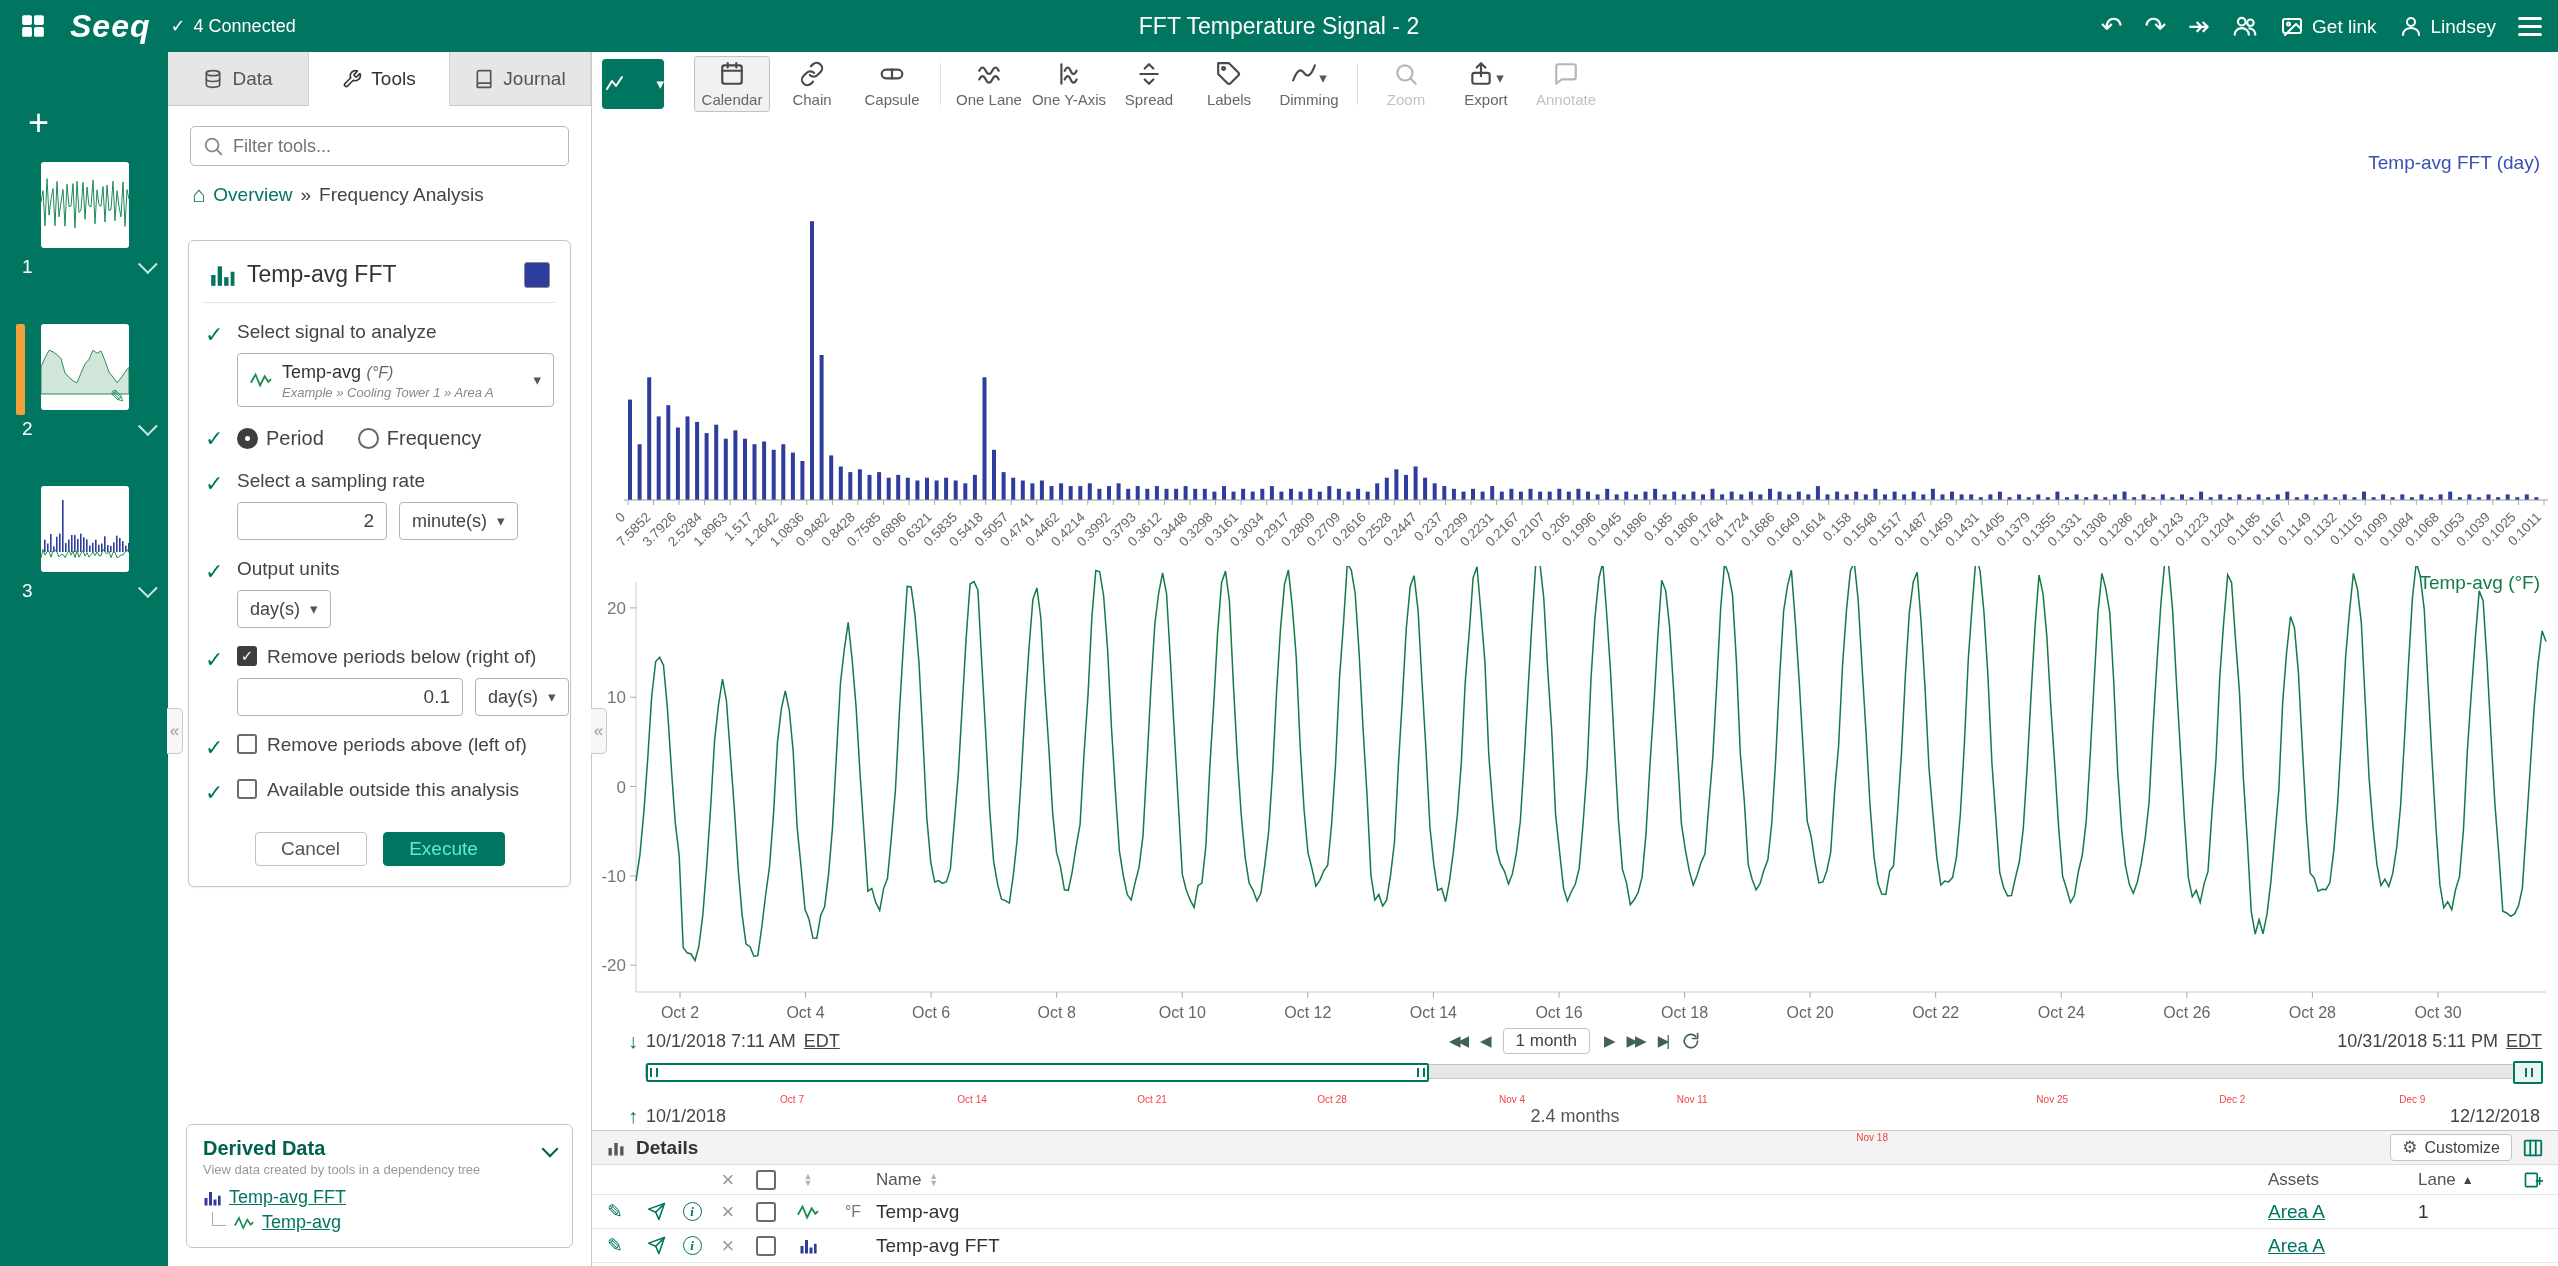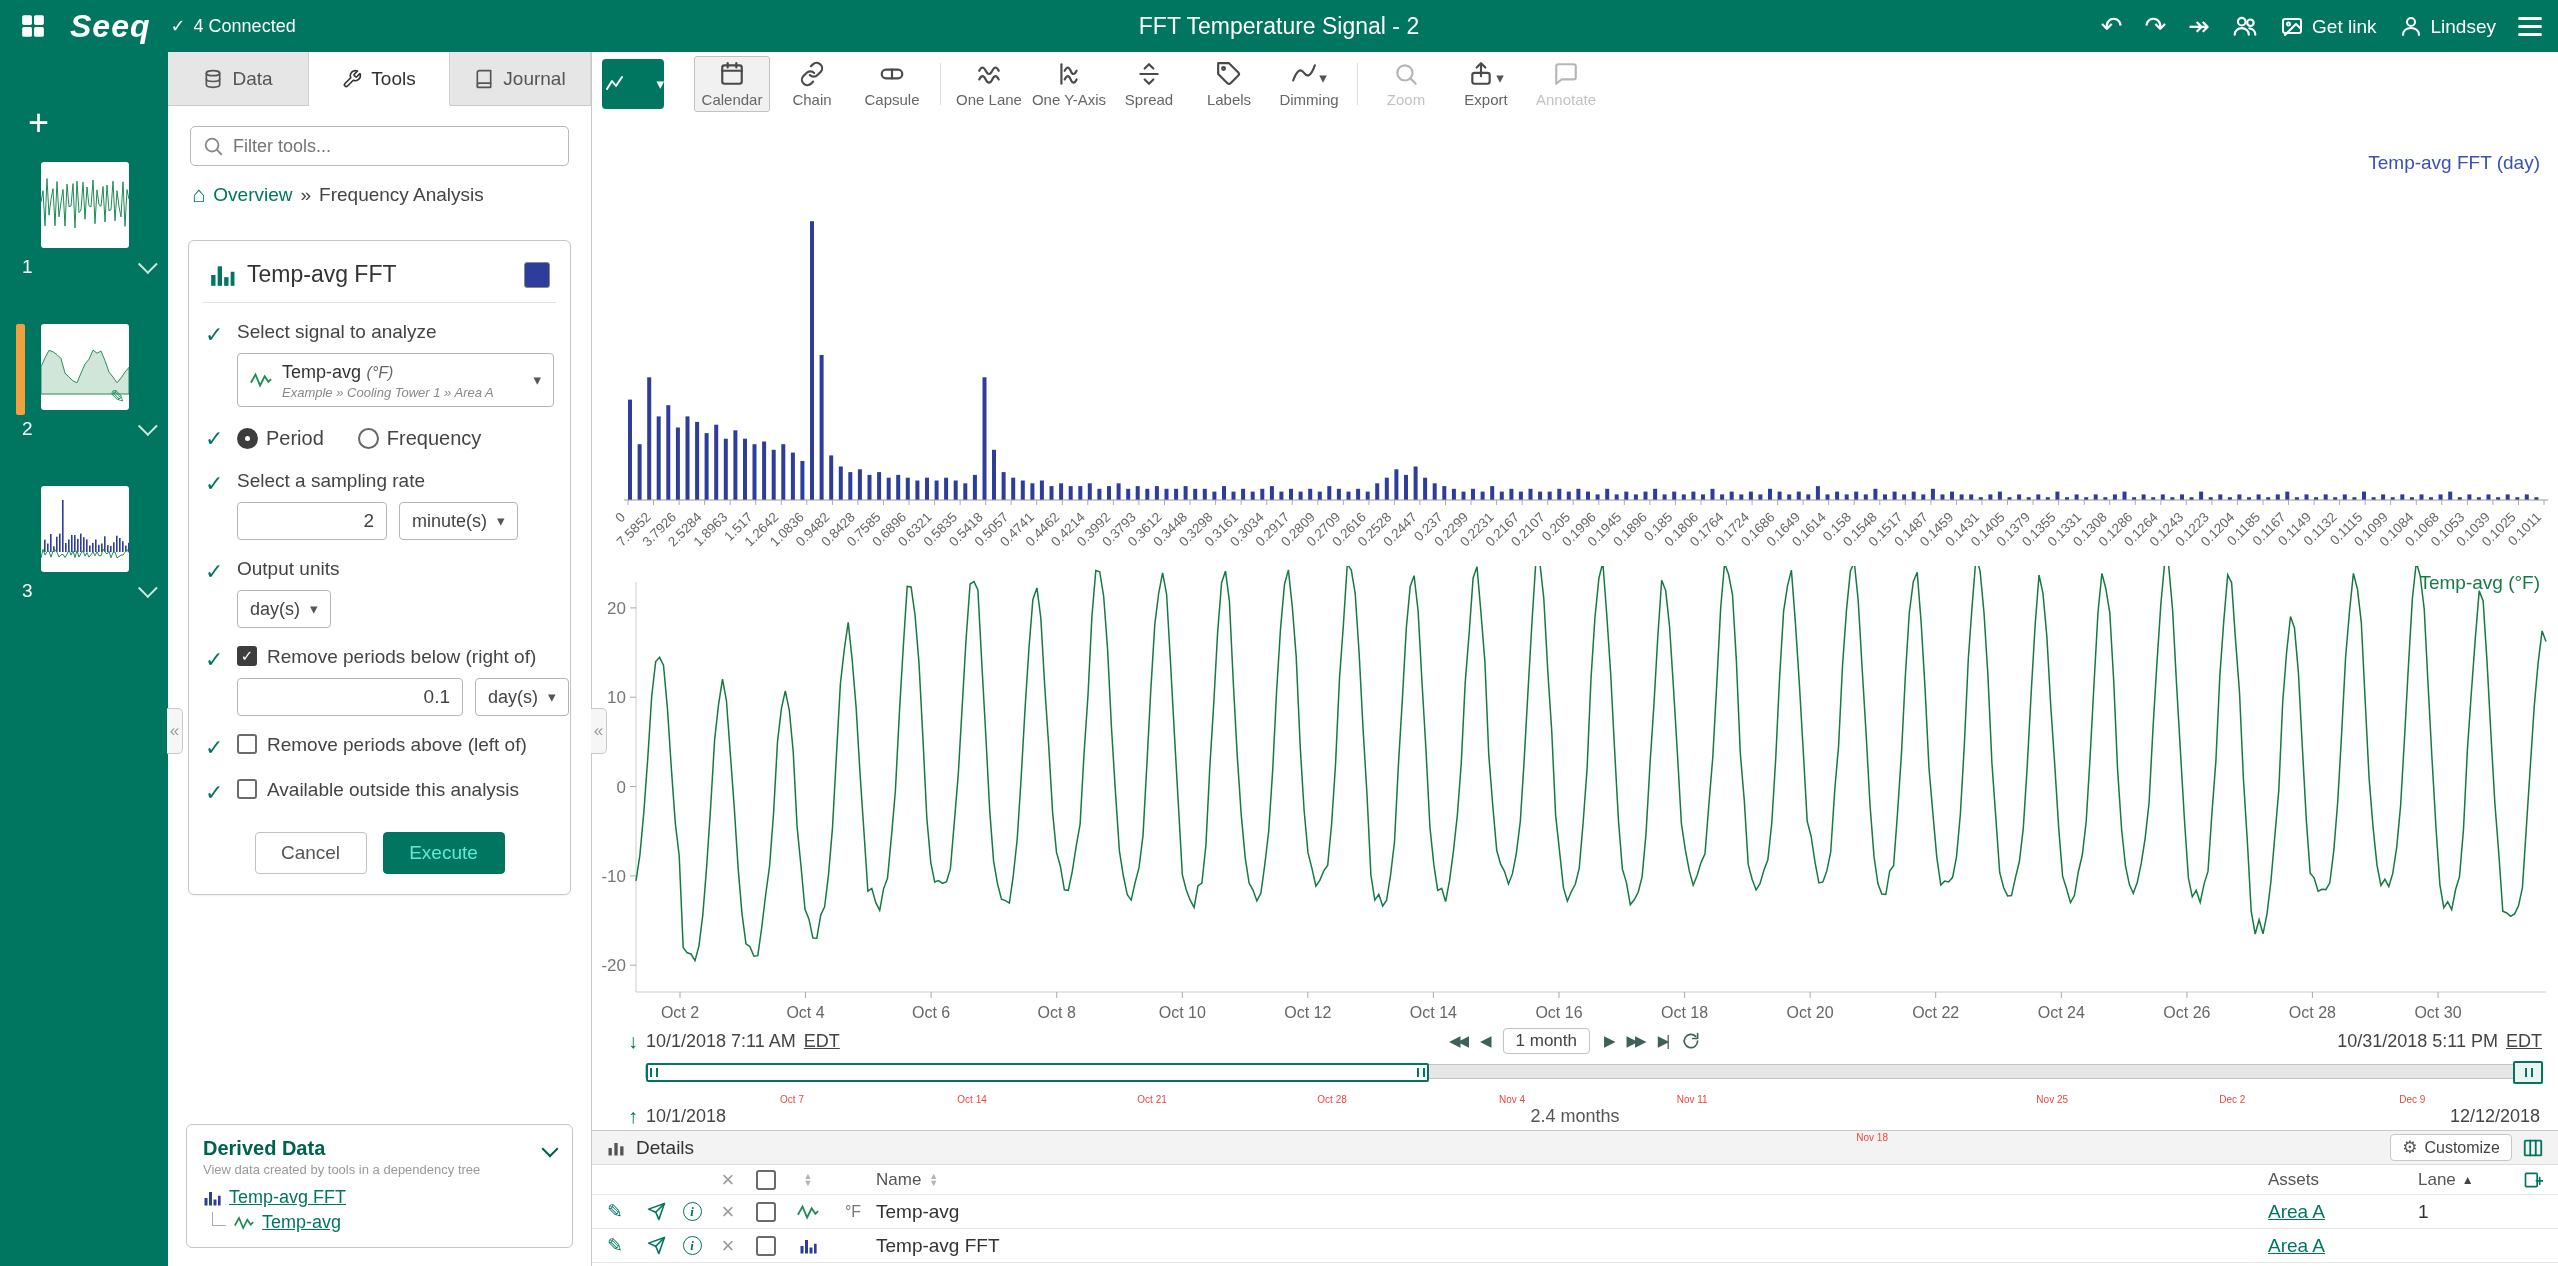--- a/index.html
+++ b/index.html
@@ -68,21 +68,21 @@
   .radio.on{background:#3d3d3d;border-color:#3d3d3d}
   .radio.on::after{content:"";position:absolute;left:6px;top:6px;width:5px;height:5px;border-radius:50%;background:#fff}
   .cbx{width:20px;height:20px;border:2px solid #6b6b6b;border-radius:3px;display:inline-flex;align-items:center;justify-content:center;vertical-align:-4px;margin-right:10px;cursor:pointer;flex:none;color:#fff;font-size:15px;font-weight:bold}
   .cbx.on{background:#3d3d3d;border-color:#3d3d3d}
   .inline{display:flex;gap:12px;margin-top:10px;align-items:center}
   .numin{border:1px solid #b5b5b5;border-radius:4px;height:38px;padding:0 12px;text-align:right;font-size:19px;color:#444;width:150px;font-family:inherit}
   .numin.wide{width:226px}
   .unitsel{border:1px solid #b5b5b5;border-radius:4px;height:38px;display:flex;align-items:center;gap:10px;padding:0 12px;font-size:18px;color:#444;cursor:pointer}
   .chkline{display:flex;align-items:flex-start;font-size:19px;color:#444}
   .btnrow{display:flex;justify-content:center;gap:16px;margin-top:26px}
-  .btn{height:42px;border-radius:4px;font-size:19px;display:flex;align-items:center;justify-content:center;cursor:pointer;font-family:inherit}
+  .btn{height:34px;border-radius:4px;font-size:19px;display:flex;align-items:center;justify-content:center;cursor:pointer;font-family:inherit}
   .btn.cancel{width:112px;background:#fff;border:1px solid #c2c2c2;color:#555}
   .btn.exec{width:122px;background:#007560;border:1px solid #007560;color:#5eead4}
 
   .derived{margin:18px;margin-top:auto;border:1px solid #c6c6c6;border-radius:6px;padding:12px 16px 14px;flex:none}
   .der-head{display:flex;align-items:center;color:#00614e;font-size:20px;font-weight:bold;cursor:pointer}
   .der-chev{margin-left:auto;width:12px;height:12px;border-right:2px solid #00614e;border-bottom:2px solid #00614e;transform:rotate(45deg)}
   .der-sub{font-size:13px;color:#999;margin-top:2px}
   .der-items{margin-top:10px;font-size:18px}
   .der-item{display:flex;align-items:center;gap:8px;margin-top:4px}
   .der-item a{color:#007560;text-decoration:underline;cursor:pointer}
@@ -126,21 +126,21 @@
   .endbox .grip{top:5px;left:10px}
   .stick{position:absolute;top:36px;font-size:10px;color:#ef4444;transform:translateX(-50%);white-space:nowrap}
 
   .invest-row{height:28px;display:flex;align-items:center;padding:0 18px 0 36px;font-size:18px;color:#444;position:relative;flex:none}
   .invest-mid{position:absolute;left:50%;transform:translateX(-50%);color:#555}
   .invest-right{margin-left:auto}
 
   
   .details{flex:1;border-top:1px solid #c9c9c9;display:flex;flex-direction:column;min-height:0;overflow:hidden}
   .det-head{height:34px;background:#f3f3f3;border-bottom:1px solid #ddd;display:flex;align-items:center;padding:0 14px;gap:10px;flex:none}
-  .det-title{font-size:19px;color:#333;font-weight:normal}
+  .det-title{font-size:19px;color:#333;font-weight:bold}
   .det-head .spacer{flex:1}
   .cust-btn{height:27px;border:1px solid #c6c6c6;background:#fff;border-radius:4px;font-size:16px;color:#444;display:flex;align-items:center;gap:7px;padding:0 11px;cursor:pointer}
   .gear{font-size:17px;color:#555}
   .gicon{color:#007560;cursor:pointer}
   .drow{display:grid;grid-template-columns:46px 36px 36px 36px 40px 44px 46px 1fr 150px 90px 50px;align-items:center;border-bottom:1px solid #e6e6e6;font-size:19px;flex:none}
   .drow.head{height:30px;color:#555;font-size:17px}
   .drow.body{height:34px;color:#333}
   .dcell{display:flex;align-items:center;justify-content:center;overflow:hidden}
   .dcell.left{justify-content:flex-start}
   .sortpair{display:inline-flex;flex-direction:column;font-size:9px;line-height:7px;color:#b3b3b3;cursor:pointer}

